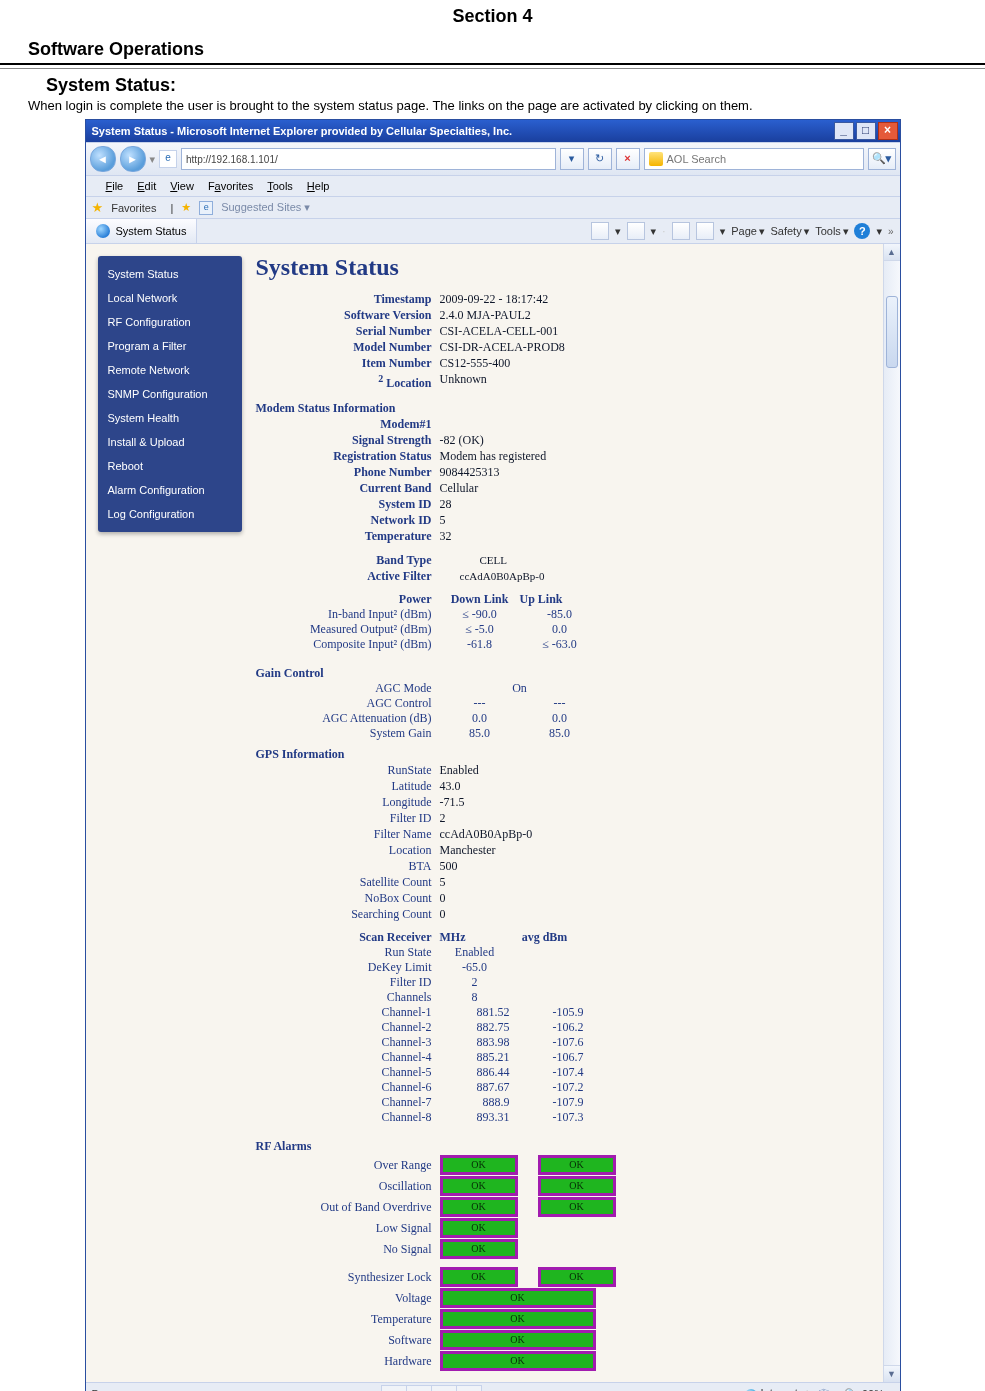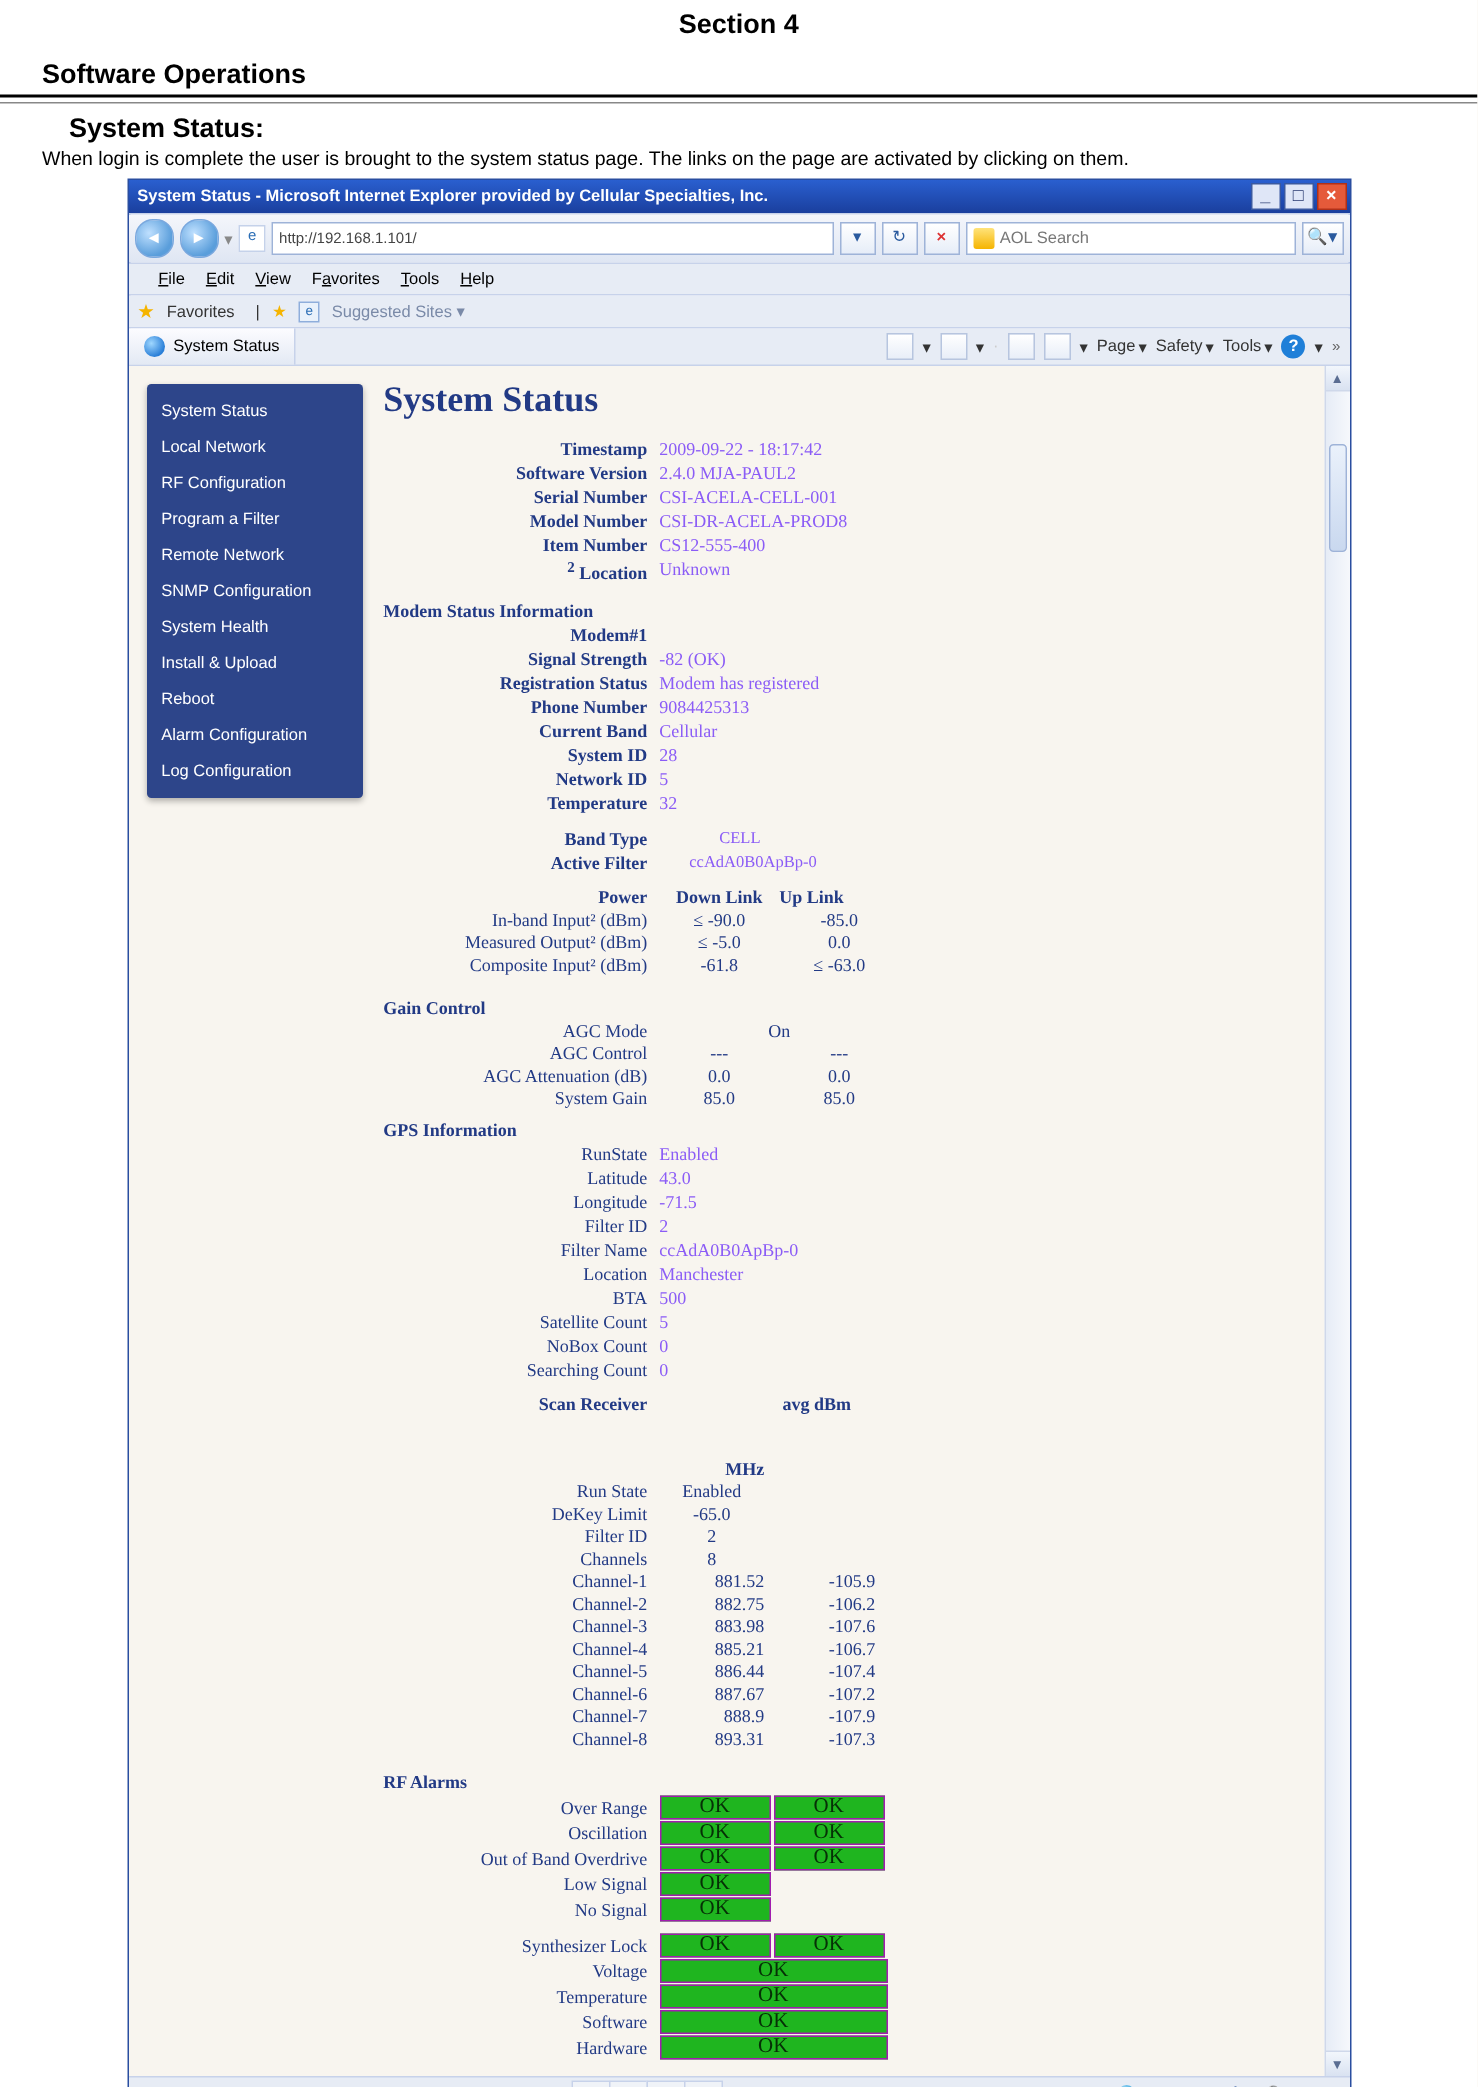--- a/index.html
+++ b/index.html
@@ -157,40 +157,40 @@
   }
   .kv-block { margin-bottom:10px; }
   .kv-row {
     display:flex;font-size:12px;line-height:16px;
   }
   .kv-row .lbl {
     width:176px;text-align:right;color:#223a85;font-weight:bold;padding-right:8px;
   }
   .kv-row .lbl.notbold{font-weight:normal;}
   .kv-row .val {
-    color:#8b5cf6;flex:0 0 auto;text-align:center;
+    color:#0f172a;flex:0 0 auto;text-align:center;
   }
   .sub-head {
     color:#223a85;font-weight:bold;font-size:12px;margin:6px 0 0 0;
   }
   .cols3 .hdr{display:flex;font-size:12px;color:#223a85;font-weight:bold;}
   .cols3 .hdr .c1{width:176px;text-align:right;padding-right:8px;}
   .cols3 .hdr .c2{width:80px;text-align:center;}
   .cols3 .hdr .c3{width:80px;text-align:left;}
   .cols3 .row{display:flex;font-size:12px;color:#223a85;}
   .cols3 .row .c1{width:176px;text-align:right;padding-right:8px;}
   .cols3 .row .c2{width:80px;text-align:center;}
   .cols3 .row .c3{width:80px;text-align:center;}
   .scan .row .c2{width:70px;text-align:right;padding-right:4px;}
   .scan .row .c3{width:70px;text-align:right;}
-  .scan .hdr .c2{width:70px;text-align:right;margin-top:43px;}
+  .scan .hdr .c2{width:70px;text-align:left;}
   .scan .hdr .c3{width:70px;text-align:center;}
   .alarm-row{display:flex;font-size:12px;color:#223a85;line-height:16px;align-items:center;margin:1px 0;}
   .alarm-row .albl{width:176px;text-align:right;padding-right:8px;}
-  .alarm-row .abox{width:72px;height:14px;border:1px solid #a21caf;background:#1fb51f;color:#063006;text-align:center;line-height:14px;font-size:14px;margin-right:2px;}
+  .alarm-row .abox{width:72px;height:14px;border:3px solid #a21caf;background:#1fb51f;color:#063006;text-align:center;line-height:14px;font-size:10px;margin-right:20px;}
   .alarm-row .abox.wide{width:150px;}
 
   
   .statusbar{display:flex;justify-content:space-between;align-items:center;background:#e7ecf5;border-top:1px solid #c7d2ea;height:22px;padding:0 6px;color:#333;font-size:11px;}
   .statusbar .cells{display:flex;gap:0;}
   .statusbar .cell{width:24px;height:16px;border:1px solid #c7d2ea;background:#f0f3f8;margin-left:-1px;}
   .sb-right{display:flex;align-items:center;gap:8px;}
   .globe{width:12px;height:12px;border-radius:50%;background:radial-gradient(circle at 35% 35%,#bfe8ff,#2a9fd8 70%);display:inline-block;vertical-align:middle;}
   .zoom{display:flex;align-items:center;gap:4px;}
   .mag{color:#2a6db5;font-weight:bold;}

